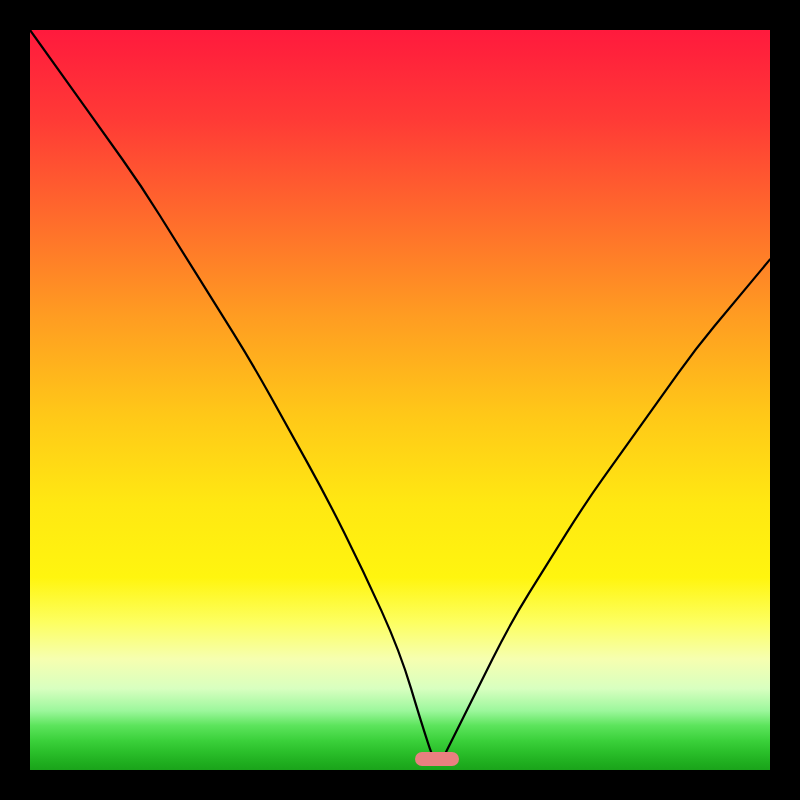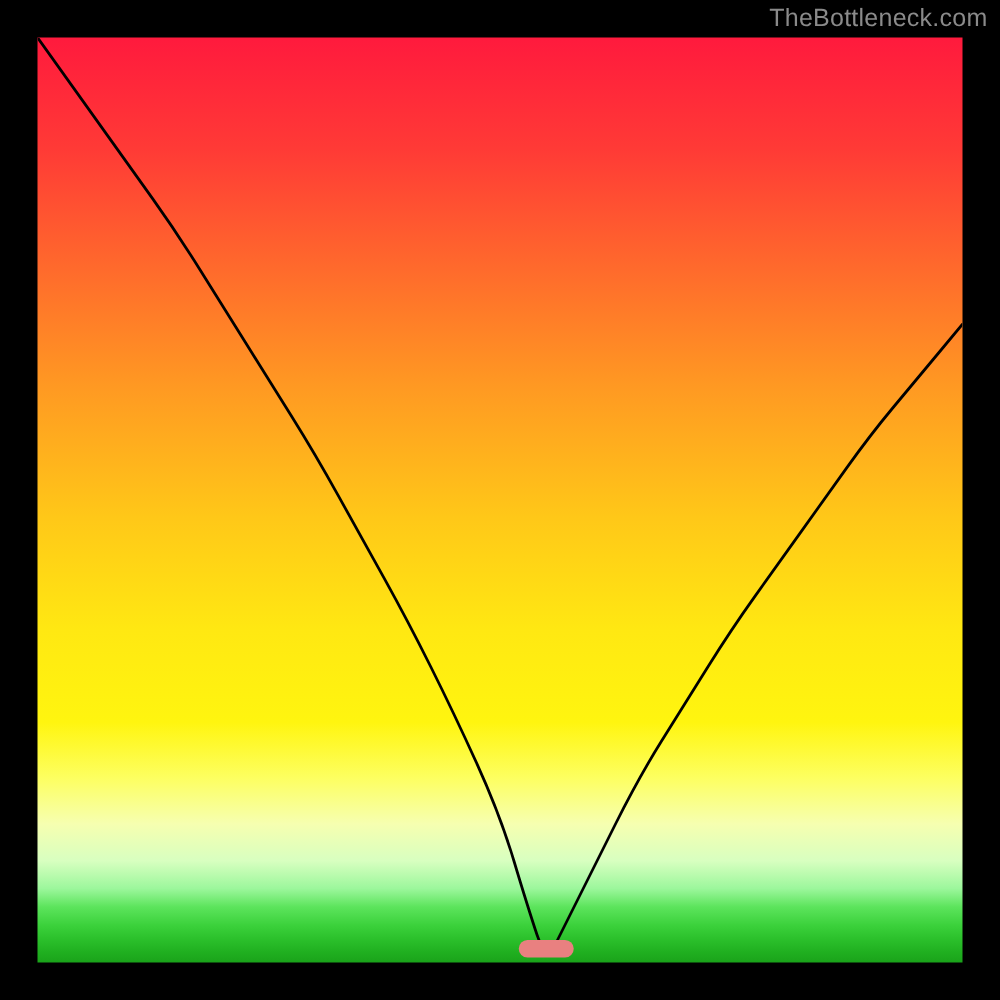--- a/index.html
+++ b/index.html
@@ -77,15 +77,14 @@
   <div class="plot-area">
 
     <svg class="curve" viewBox="0 0 740 740" preserveAspectRatio="none">
       <path id="curve-path" d="M 0 0 Q 37 51.799999999999955 55.5 77.69999999999999 Q 74 103.60000000000002 92.5 129.5 Q 111 155.39999999999998 129.5 185 Q 148 214.60000000000002 166.5 244.20000000000002 Q 185 273.8 203.5 303.4 Q 222 332.99999999999994 240.5 366.29999999999995 Q 259 399.59999999999997 277.5 432.9 Q 296 466.2 314.5 503.20000000000005 Q 333 540.2 351.5 580.9000000000001 Q 370 621.6 381.1 658.6 Q 392.20000000000005 695.6 399.6 717.8 Q 407.00000000000006 740 414.4 725.2 Q 421.79999999999995 710.4 432.9 688.2 Q 444 666 462.5 629 Q 481 592 499.5 562.4 Q 518 532.8 536.5 503.2 Q 555 473.6 573.5 447.70000000000005 Q 592 421.8 610.5 395.9 Q 629 370 647.5 344.1 Q 666 318.20000000000005 684.5 296 Q 703 273.8 721.5 251.60000000000002 L 740 229.40000000000003" fill="none" stroke="#000" stroke-width="2.2" stroke-linecap="round" stroke-linejoin="round"></path>
     </svg>
 
     <div id="pill" class="pill" style="left: 407px; top: 728.9px;"></div>
 
   </div>
 
-  <div class="attribution">TheBottleneck.com</div>
 
 </div>
 
 </body></html>

